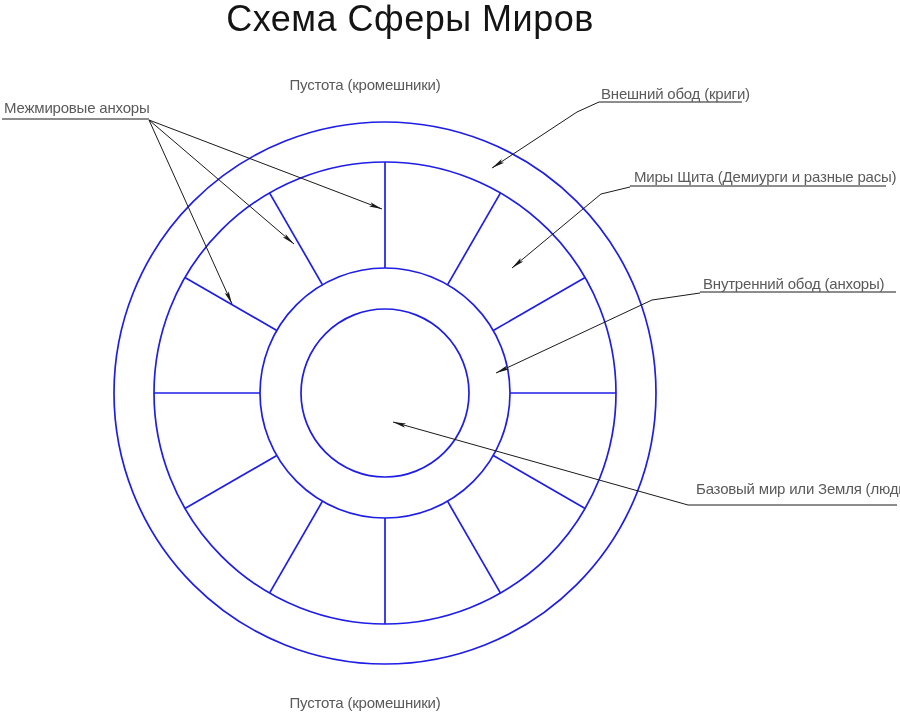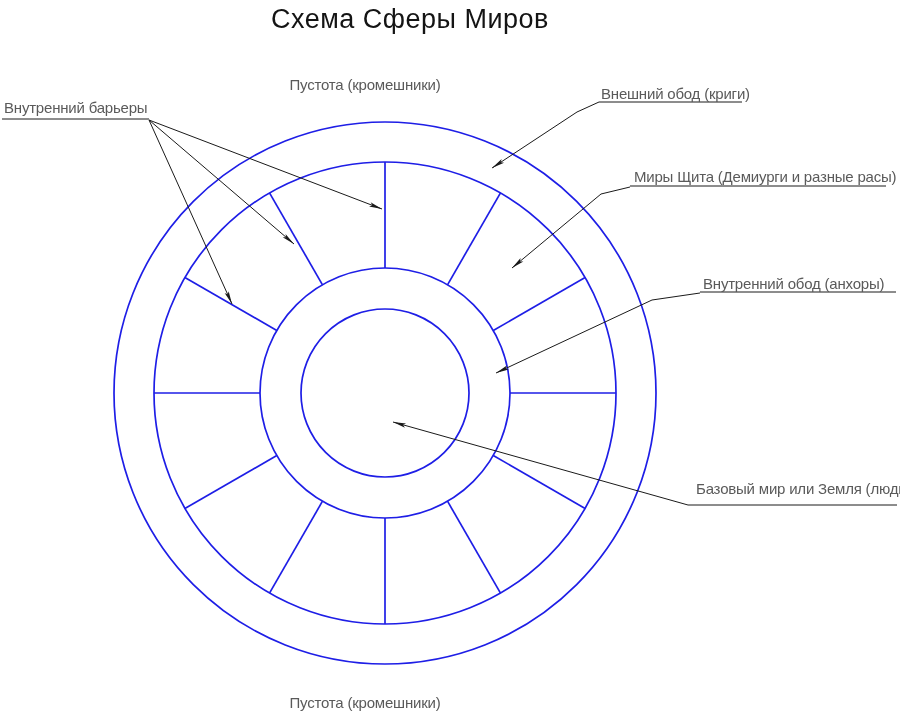--- a/index.html
+++ b/index.html
@@ -24,21 +24,21 @@
     color:var(--label);
     font-size:15px;
     line-height:15px;
     letter-spacing:-0.2px;
   }
   .title{
     position:absolute;
     top:5px;left:410px;
     transform:translateX(-50%);
     color:var(--title);
-    font-size:27px;
+    font-size:36px;
     line-height:28px;
     letter-spacing:0.5px;
     white-space:nowrap;
   }
   .centered{transform:translateX(-50%);text-align:center;}
 </style>
 </head>
 <body>
 
 <div class="canvas">
@@ -86,21 +86,21 @@
       <path d="M630,187 L601,194 L512,268" marker-end="url(#arw)"></path>
       <path d="M700,293 L652,300 L496,373" marker-end="url(#arw)"></path>
       <path d="M688,505 L393,422" marker-end="url(#arw)"></path>
     </g>
   </svg>
 
   <div class="title">Схема Сферы Миров</div>
 
   <div class="txt centered" style="left:365px;top:77px;">Пустота (кромешники)</div>
 
-  <div class="txt" style="left:4px;top:100px;">Внутренний барьеры</div>
+  <div class="txt" style="left:4px;top:100px;">Межмировые анхоры</div>
 
   <div class="txt" style="left:601px;top:86px;">Внешний обод (криги)</div>
 
   <div class="txt" style="left:703px;top:276px;">Внутренний обод (анхоры)</div>
 
   <div class="txt" style="left:634px;top:169px;">Миры Щита (Демиурги и разные расы)</div>
 
   <div class="txt" style="left:696px;top:481px;">Базовый мир или Земля (люди)</div>
 
   <div class="txt centered" style="left:365px;top:695px;">Пустота (кромешники)</div>

